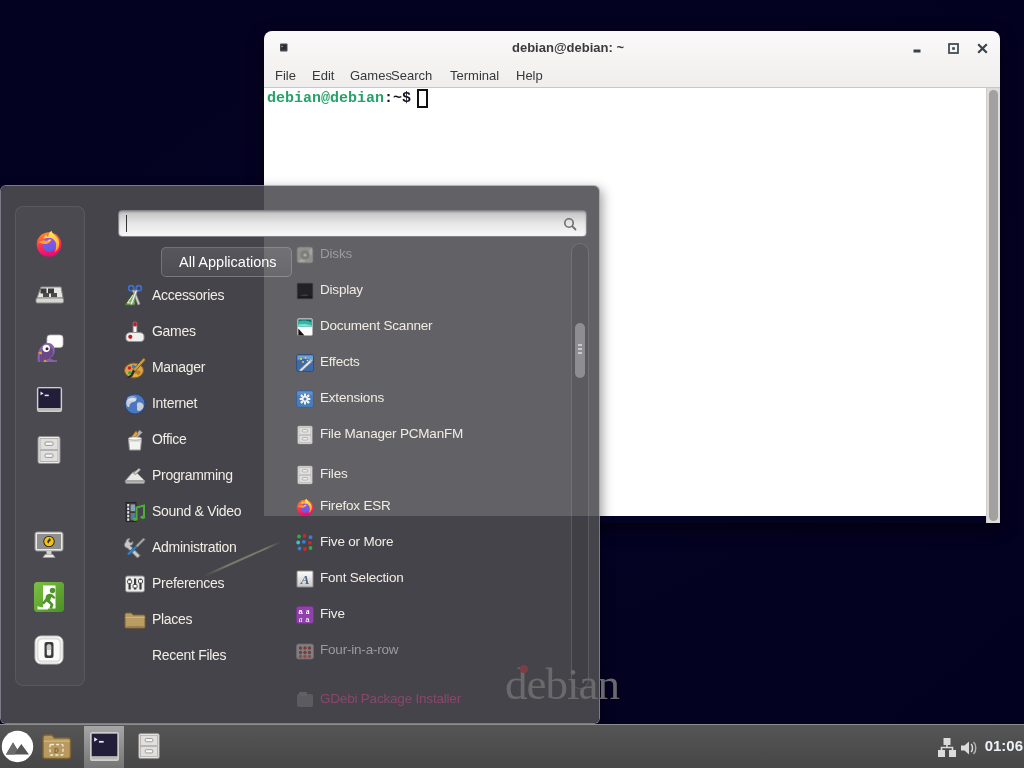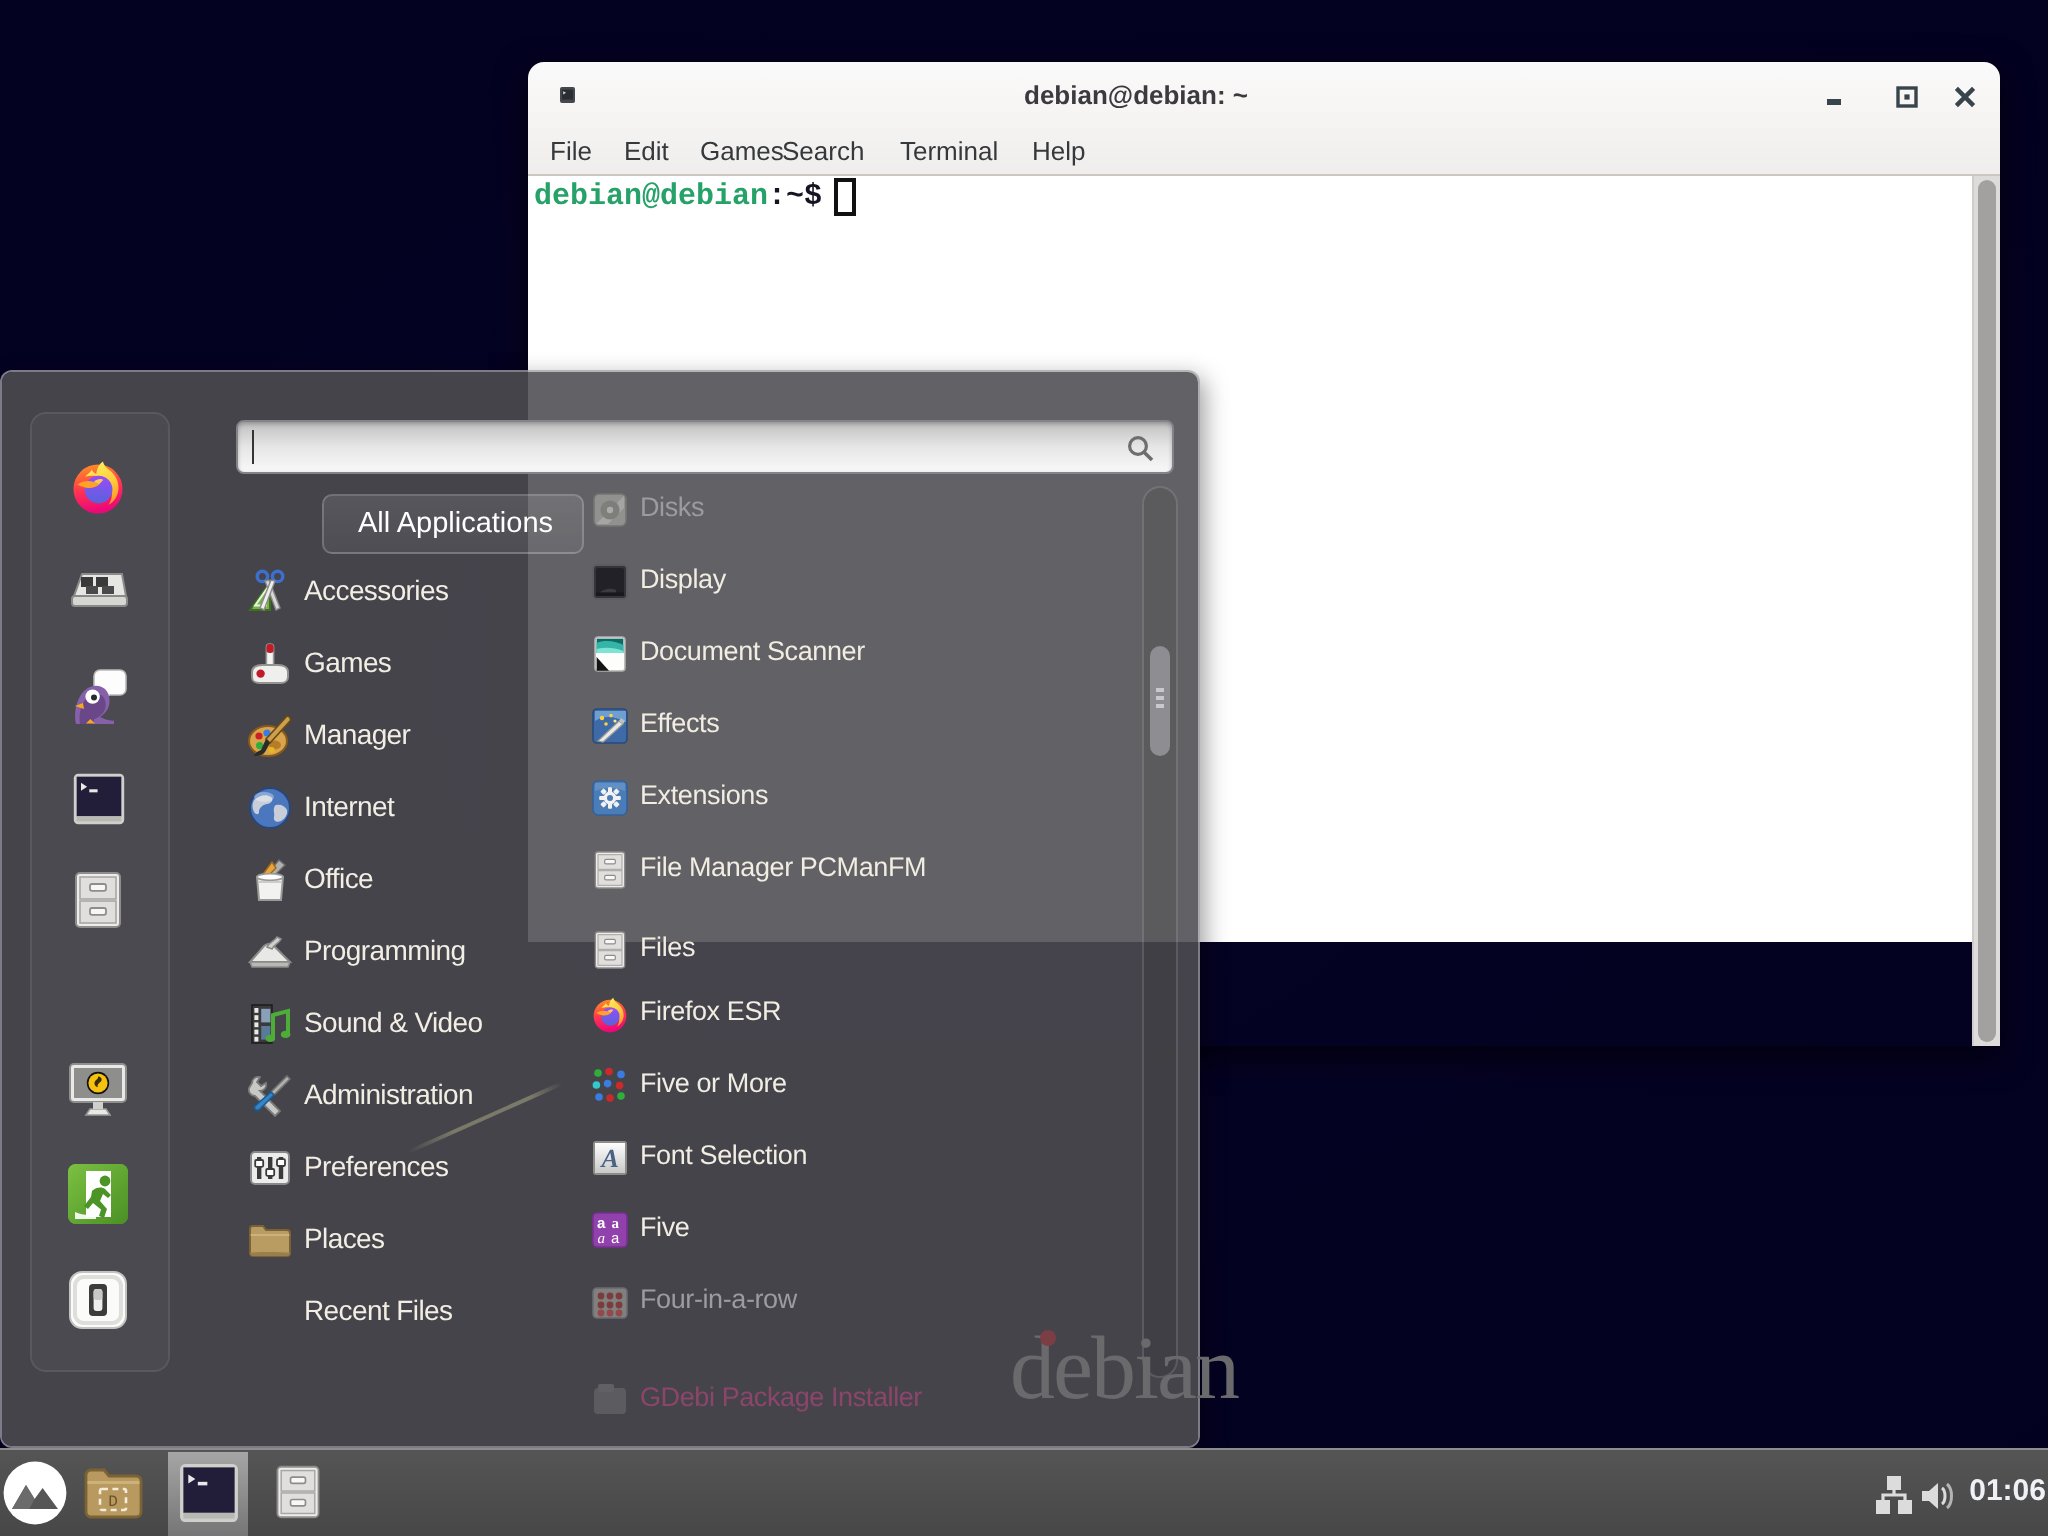--- a/index.html
+++ b/index.html
@@ -5,21 +5,21 @@
 *{box-sizing:border-box;}
 body{font-family:"Liberation Sans",sans-serif;}
 .abs{position:absolute;}
 #desk{position:absolute;left:0;top:0;width:1024px;height:768px;background:radial-gradient(ellipse at 45% 45%, #050324 0%, #040221 60%, #030120 100%);}
 
 #term{position:absolute;left:264px;top:31px;width:736px;height:492px;border-radius:8px 8px 0 0;box-shadow:0 5px 16px rgba(0,0,0,.6);}
 #thead{position:absolute;left:0;top:0;width:736px;height:57px;background:linear-gradient(#fbfafa,#f0eeec);border-radius:8px 8px 0 0;border-bottom:1px solid #ccc6c0;}
 #ttitle{position:absolute;left:0;top:9px;width:608px;text-align:center;font-weight:bold;font-size:13px;color:#3b3a3e;}
 #tmenu{position:absolute;left:0;top:35px;width:736px;height:23px;font-size:13px;color:#35393c;}
 #tmenu span{position:absolute;top:2px;}
-#tbody{position:absolute;left:0;top:57px;width:736px;height:383px;background:#fff;}
+#tbody{position:absolute;left:0;top:57px;width:736px;height:428px;background:#fff;}
 #prompt{position:absolute;left:3px;top:2px;font-family:"Liberation Mono",monospace;font-weight:bold;font-size:15px;color:#171421;white-space:pre;}
 #prompt .g{color:#26a269;}
 #cursor{position:absolute;left:153px;top:1px;width:11px;height:19px;border:2px solid #111;background:#fff;}
 #tscroll{position:absolute;right:0;top:0;width:14px;height:435px;background:#dedcda;border-left:1px solid #cfccc9;}
 #tthumb{position:absolute;left:2px;top:2px;width:9px;height:431px;background:#a3a19f;border-radius:5px;}
 
 #menu{position:absolute;left:1px;top:186px;width:598px;height:537px;background:rgba(78,77,81,.886);border-radius:5px;box-shadow:0 0 0 1px rgba(165,164,171,.75), 3px 3px 12px rgba(0,0,0,.4);}
 #sidebar{position:absolute;left:14px;top:20px;width:70px;height:480px;background:rgba(255,255,255,.035);border:1px solid rgba(255,255,255,.08);border-radius:8px;}
 #searchbox{position:absolute;left:117px;top:24px;width:469px;height:27px;border-radius:4px;border:1px solid #84838a;background:linear-gradient(#c0c0c0,#e6e6e6 50%,#f8f8f8);box-shadow:inset 0 1px 2px rgba(0,0,0,.25);}
 #searchbox .caret{position:absolute;left:7px;top:4px;width:1px;height:17px;background:#333;}

